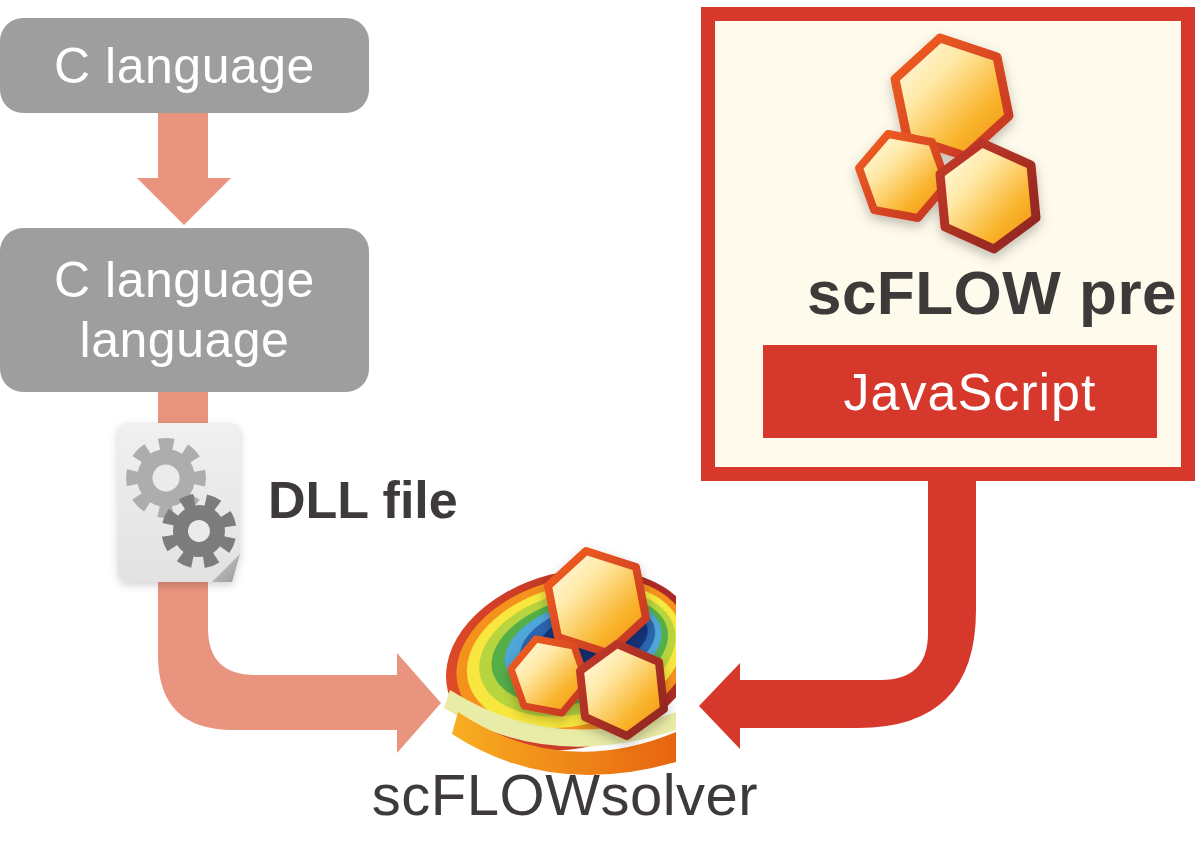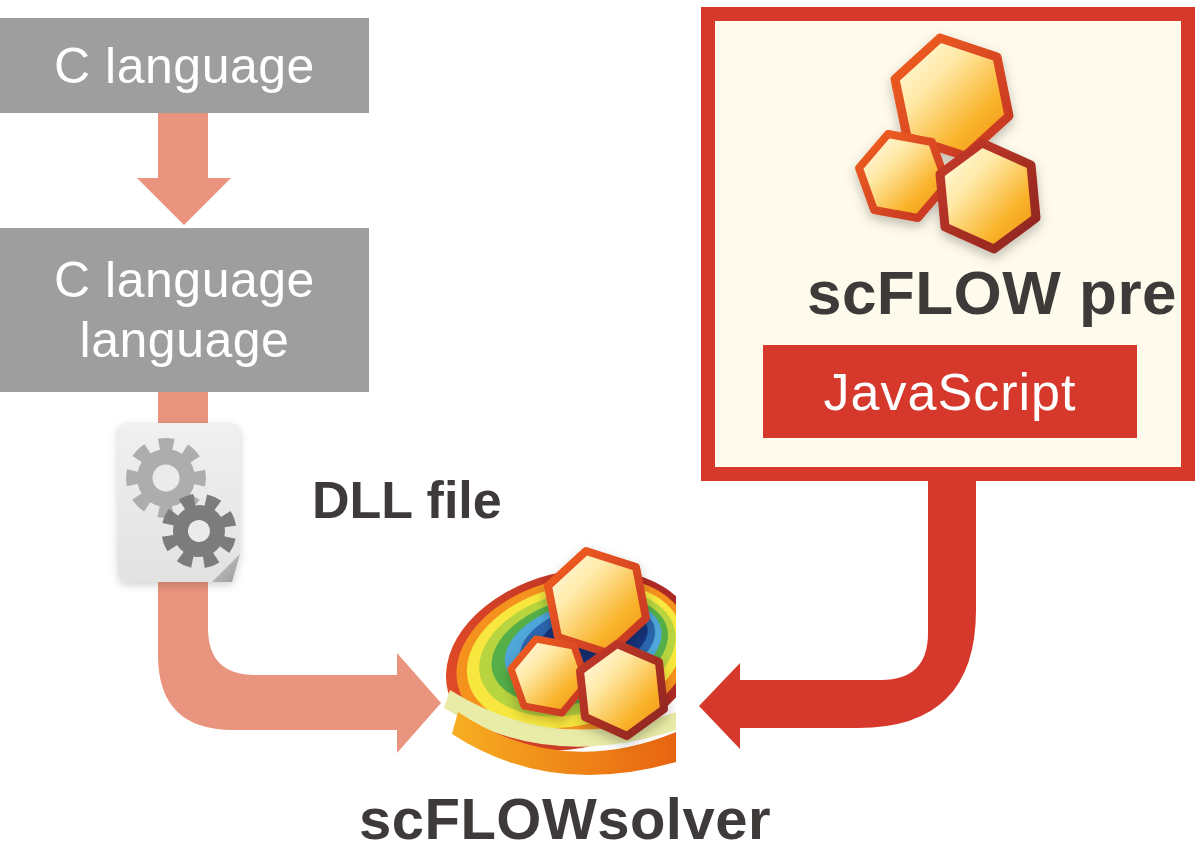--- a/index.html
+++ b/index.html
@@ -4,46 +4,46 @@
 <style>
   html,body{margin:0;padding:0;background:#ffffff;}
   .canvas{
     position:relative;width:1203px;height:866px;background:#ffffff;overflow:hidden;
     font-family:"Liberation Sans", sans-serif;
   }
   .art{position:absolute;left:0;top:0;width:1203px;height:866px;z-index:2;pointer-events:none;}
   .gray-box{
     position:absolute;background:#9E9E9E;color:#ffffff;z-index:3;
     display:flex;flex-direction:column;align-items:center;justify-content:center;
-    font-size:50px;font-weight:400;letter-spacing:0.5px;line-height:60px;text-align:center;
+    font-size:50px;font-weight:400;letter-spacing:0.5px;line-height:60px;text-align:center;border-radius:23px;
   }
   .box1{left:0;top:18px;width:369px;height:95px;}
   .box2{left:0;top:228px;width:369px;height:164px;}
   .dll-label{
     position:absolute;left:268px;top:468px;width:220px;height:64px;z-index:3;
-    display:flex;align-items:center;color:#3E3A39;font-size:52px;font-weight:700;margin-left:44px;
+    display:flex;align-items:center;color:#3E3A39;font-size:52px;font-weight:700;
   }
   .pre-panel{
     position:absolute;left:701px;top:7px;width:494px;height:474px;z-index:1;
     box-sizing:border-box;background:#FFFBEC;border:14px solid #D6382B;
   }
   .pre-title{
     position:absolute;left:715px;top:256px;width:466px;height:72px;z-index:3;
     display:flex;align-items:center;justify-content:center;
     color:#3E3A39;font-size:62px;font-weight:700;letter-spacing:0.5px;padding-left:44px;
   }
   .js-badge{
     position:absolute;left:763px;top:345px;width:374px;height:93px;z-index:3;
     background:#D6382B;display:flex;align-items:center;justify-content:center;
-    color:#ffffff;font-size:52px;font-weight:400;letter-spacing:1px;
+    color:#ffffff;font-size:52px;font-weight:400;letter-spacing:1px;padding-left:20px;
   }
   .solver-label{
-    position:absolute;left:340px;top:786px;width:450px;height:64px;z-index:3;
+    position:absolute;left:340px;top:762px;width:450px;height:64px;z-index:3;
     display:flex;align-items:center;justify-content:center;
-    color:#3E3A39;font-size:58px;font-weight:700;letter-spacing:0.5px;
+    color:#3E3A39;font-size:58px;font-weight:400;letter-spacing:0.5px;
   }
 </style>
 </head>
 <body>
 
 <div class="canvas">
 
   <svg class="art" viewBox="0 0 1203 866" aria-hidden="true">
     <defs>
       <linearGradient id="hexFill" x1="0" y1="0" x2="1" y2="1">

